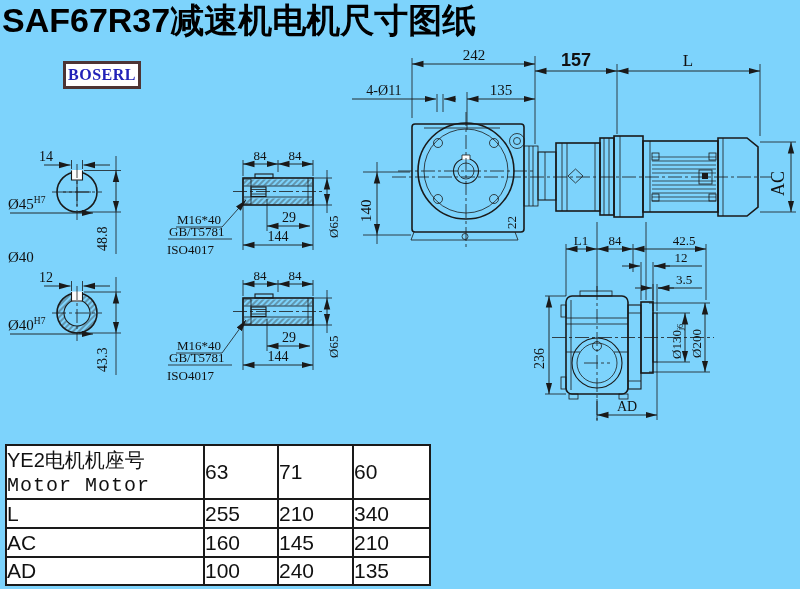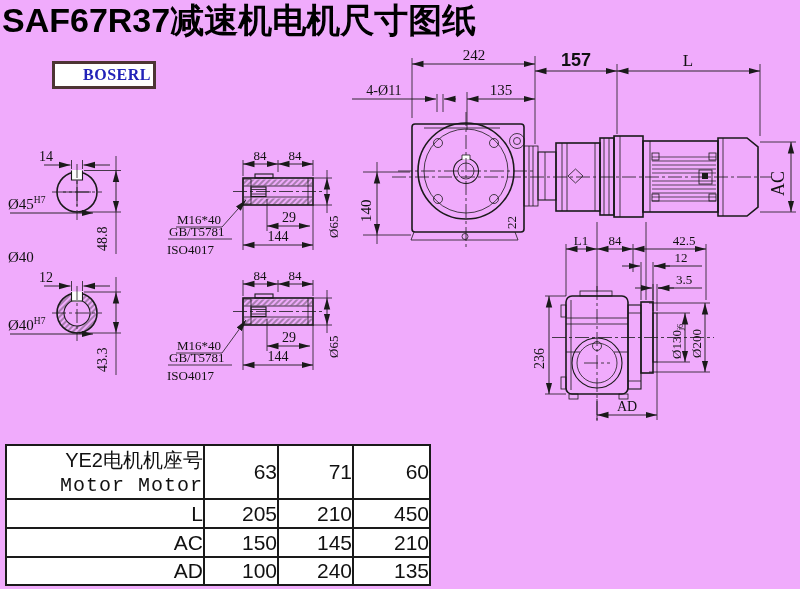--- a/index.html
+++ b/index.html
@@ -1,40 +1,40 @@
 <!DOCTYPE html>
 <html><head>
 <meta charset="utf-8">
 <style>
   html,body{margin:0;padding:0;background:#fff;}
-  .page{position:relative;width:800px;height:589px;background:#f0abfc;overflow:hidden;
+  .page{position:relative;width:800px;height:589px;background:#7dd3fc;overflow:hidden;
         font-family:"Liberation Sans",sans-serif;}
   .title{position:absolute;left:2px;top:-2px;font:bold 34px "Liberation Sans",sans-serif;
          color:#000;white-space:nowrap;letter-spacing:0;}
-  .logo{position:absolute;left:52px;top:61px;width:72px;height:22px;border:3px solid #4d3434;
-        background:#fff;display:flex;align-items:center;justify-content:center;padding-left:26px;}
+  .logo{position:absolute;left:63px;top:61px;width:72px;height:22px;border:3px solid #4d3434;
+        background:#fff;display:flex;align-items:center;justify-content:center;}
   .logo span{font:bold 16px "Liberation Serif",serif;color:#2222b8;letter-spacing:.5px;}
   svg.draw{position:absolute;left:0;top:0;}
 
   
   .ln{stroke:#1a1a1a;fill:none;stroke-width:1.6;}
   .md{stroke:#1a1a1a;fill:none;stroke-width:1.1;}
   .tn{stroke:#1a1a1a;fill:none;stroke-width:0.8;}
   .dim{stroke:#1a1a1a;fill:none;stroke-width:0.9;}
   .cl{stroke:#1a1a1a;fill:none;stroke-width:0.8;stroke-dasharray:14 3 3 3;}
   text{fill:#111;}
   .dt{font:13px "Liberation Serif",serif;}
   .d14{font:14px "Liberation Serif",serif;}
   .d15{font:15px "Liberation Serif",serif;}
   .d17{font:17px "Liberation Serif",serif;}
   .d18{font:18px "Liberation Serif",serif;}
   .bdim{font:bold 18px "Liberation Sans",sans-serif;}
 
   table.spec{position:absolute;left:5px;top:444px;border-collapse:collapse;table-layout:fixed;background:#fff;}
-  .spec td{border:2px solid #1a1a1a;text-align:right;vertical-align:middle;padding:0;
+  .spec td{border:2px solid #1a1a1a;text-align:left;vertical-align:middle;padding:0;
            font:21px "Liberation Sans",sans-serif;color:#111;}
   .spec .hdr-cn{font:20px "Liberation Sans",sans-serif;}
   .spec .hdr-en{font:20px "Liberation Mono",monospace;letter-spacing:1px;}
 </style>
 </head>
 <body>
 
 <div class="page">
 
   <div class="title">SAF67R37减速机电机尺寸图纸</div>
@@ -307,27 +307,27 @@
       <td>
         <div class="hdr-cn">YE2电机机座号</div>
         <div class="hdr-en">Motor Motor</div>
       </td>
       <td>63</td>
       <td>71</td>
       <td>60</td>
     </tr>
     <tr style="height:29px">
       <td>L</td>
-      <td>205</td>
+      <td>255</td>
       <td>210</td>
-      <td>450</td>
+      <td>340</td>
     </tr>
     <tr style="height:29px">
       <td>AC</td>
-      <td>150</td>
+      <td>160</td>
       <td>145</td>
       <td>210</td>
     </tr>
     <tr style="height:28px">
       <td>AD</td>
       <td>100</td>
       <td>240</td>
       <td>135</td>
     </tr>
   </tbody>

